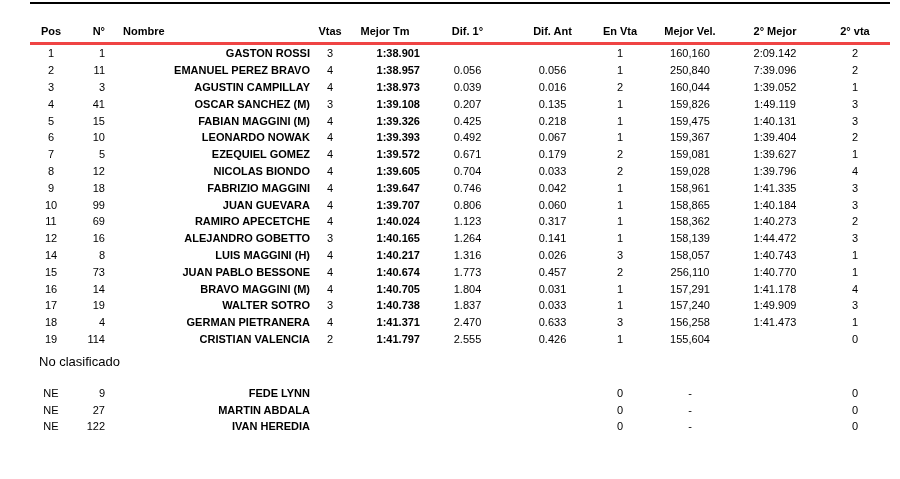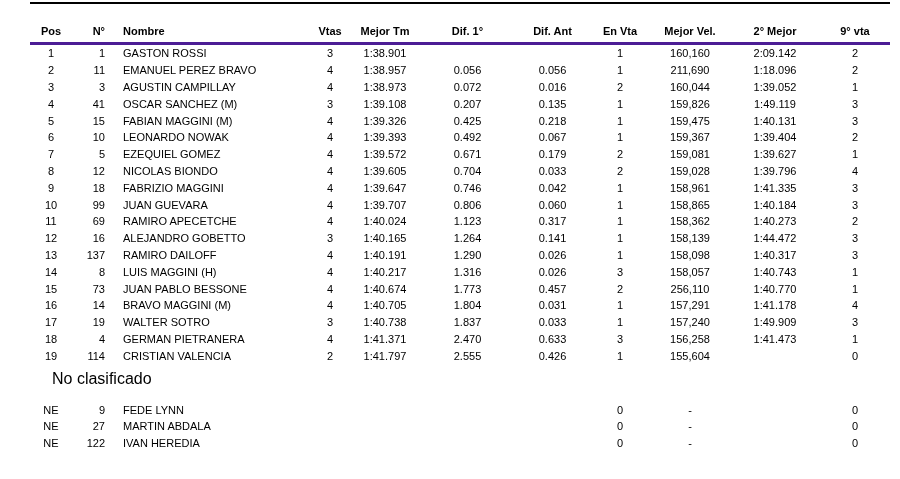--- a/index.html
+++ b/index.html
@@ -37,38 +37,38 @@
   col.w-difant  { width: 75px;  }
   col.w-envta   { width: 60px;  }
   col.w-vel     { width: 80px;  }
   col.w-2mejor  { width: 90px;  }
   col.w-2vta    { width: 70px;  }
 
   thead th {
     font-weight: bold;
     vertical-align: bottom;
     padding: 21px 0 5px 0;
-    border-bottom: 3px solid #4c1d95;
+    border-bottom: 3px solid #ef4444;
     white-space: nowrap;
   }
   tbody td {
     height: 16.8px;
     padding: 0;
     white-space: nowrap;
     overflow: hidden;
     vertical-align: middle;
   }
   .al-c { text-align: center; }
   .al-r { text-align: right; padding-right: 5px !important; }
   .al-l { text-align: left;  padding-left: 13px !important; }
-  .b    { font-weight: normal; }
+  .b    { font-weight: bold; text-align: right; }
 
   .nc-label {
-    font-size: 16px;
-    margin: 8px 0 1px 22px;
+    font-size: 13px;
+    margin: 8px 0 1px 9px;
     height: 14px;
     line-height: 14px;
   }
   table.nc { margin-top: 15px; }
 </style>
 </head>
 <body>
 
 <div class="sheet">
   <div class="rule-top"></div>
@@ -92,21 +92,21 @@
           <th class="al-c">Pos</th>
           <th class="al-r">N°</th>
           <th class="al-l">Nombre</th>
           <th class="al-c">Vtas</th>
           <th class="al-c">Mejor Tm</th>
           <th class="al-c">Dif. 1°</th>
           <th class="al-c">Dif. Ant</th>
           <th class="al-c">En Vta</th>
           <th class="al-c">Mejor Vel.</th>
           <th class="al-c">2° Mejor</th>
-          <th class="al-c">9° vta</th>
+          <th class="al-c">2° vta</th>
         </tr>
     </thead>
     <tbody id="main-body">
         <tr>
           <td class="al-c">1</td>
           <td class="al-r">1</td>
           <td class="al-l b">GASTON ROSSI</td>
           <td class="al-c">3</td>
           <td class="al-c b">1:38.901</td>
           <td class="al-c"></td>
@@ -118,31 +118,31 @@
         </tr>
         <tr>
           <td class="al-c">2</td>
           <td class="al-r">11</td>
           <td class="al-l b">EMANUEL PEREZ BRAVO</td>
           <td class="al-c">4</td>
           <td class="al-c b">1:38.957</td>
           <td class="al-c">0.056</td>
           <td class="al-c">0.056</td>
           <td class="al-c">1</td>
-          <td class="al-c">211,690</td>
-          <td class="al-c">1:18.096</td>
+          <td class="al-c">250,840</td>
+          <td class="al-c">7:39.096</td>
           <td class="al-c">2</td>
         </tr>
         <tr>
           <td class="al-c">3</td>
           <td class="al-r">3</td>
           <td class="al-l b">AGUSTIN CAMPILLAY</td>
           <td class="al-c">4</td>
           <td class="al-c b">1:38.973</td>
-          <td class="al-c">0.072</td>
+          <td class="al-c">0.039</td>
           <td class="al-c">0.016</td>
           <td class="al-c">2</td>
           <td class="al-c">160,044</td>
           <td class="al-c">1:39.052</td>
           <td class="al-c">1</td>
         </tr>
         <tr>
           <td class="al-c">4</td>
           <td class="al-r">41</td>
           <td class="al-l b">OSCAR SANCHEZ (M)</td>
@@ -250,33 +250,20 @@
           <td class="al-c">12</td>
           <td class="al-r">16</td>
           <td class="al-l b">ALEJANDRO GOBETTO</td>
           <td class="al-c">3</td>
           <td class="al-c b">1:40.165</td>
           <td class="al-c">1.264</td>
           <td class="al-c">0.141</td>
           <td class="al-c">1</td>
           <td class="al-c">158,139</td>
           <td class="al-c">1:44.472</td>
-          <td class="al-c">3</td>
-        </tr>
-        <tr>
-          <td class="al-c">13</td>
-          <td class="al-r">137</td>
-          <td class="al-l b">RAMIRO DAILOFF</td>
-          <td class="al-c">4</td>
-          <td class="al-c b">1:40.191</td>
-          <td class="al-c">1.290</td>
-          <td class="al-c">0.026</td>
-          <td class="al-c">1</td>
-          <td class="al-c">158,098</td>
-          <td class="al-c">1:40.317</td>
           <td class="al-c">3</td>
         </tr>
         <tr>
           <td class="al-c">14</td>
           <td class="al-r">8</td>
           <td class="al-l b">LUIS MAGGINI (H)</td>
           <td class="al-c">4</td>
           <td class="al-c b">1:40.217</td>
           <td class="al-c">1.316</td>
           <td class="al-c">0.026</td>

